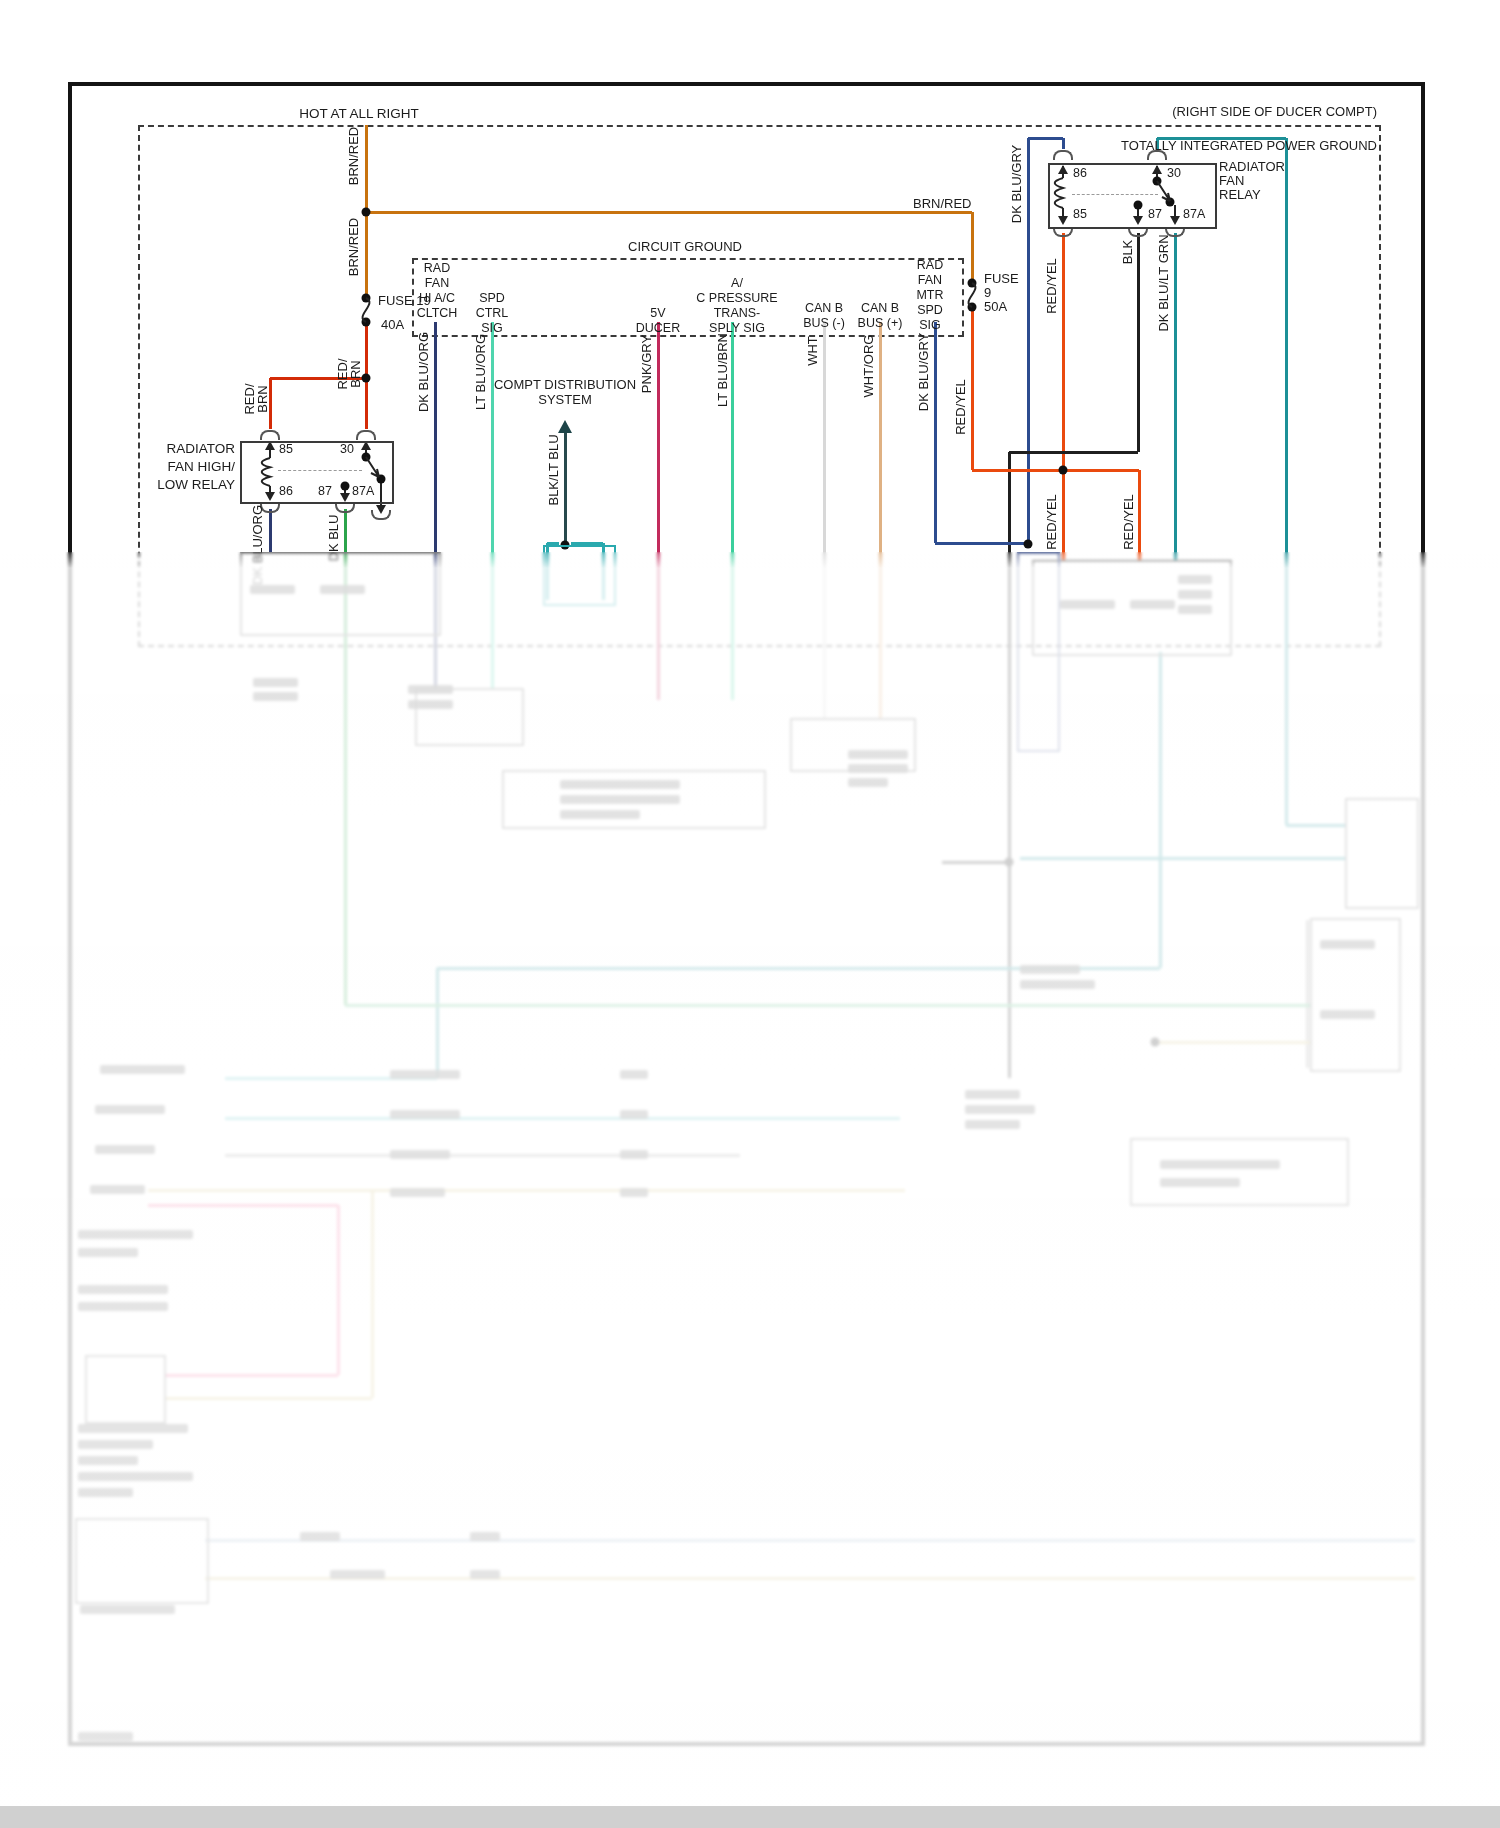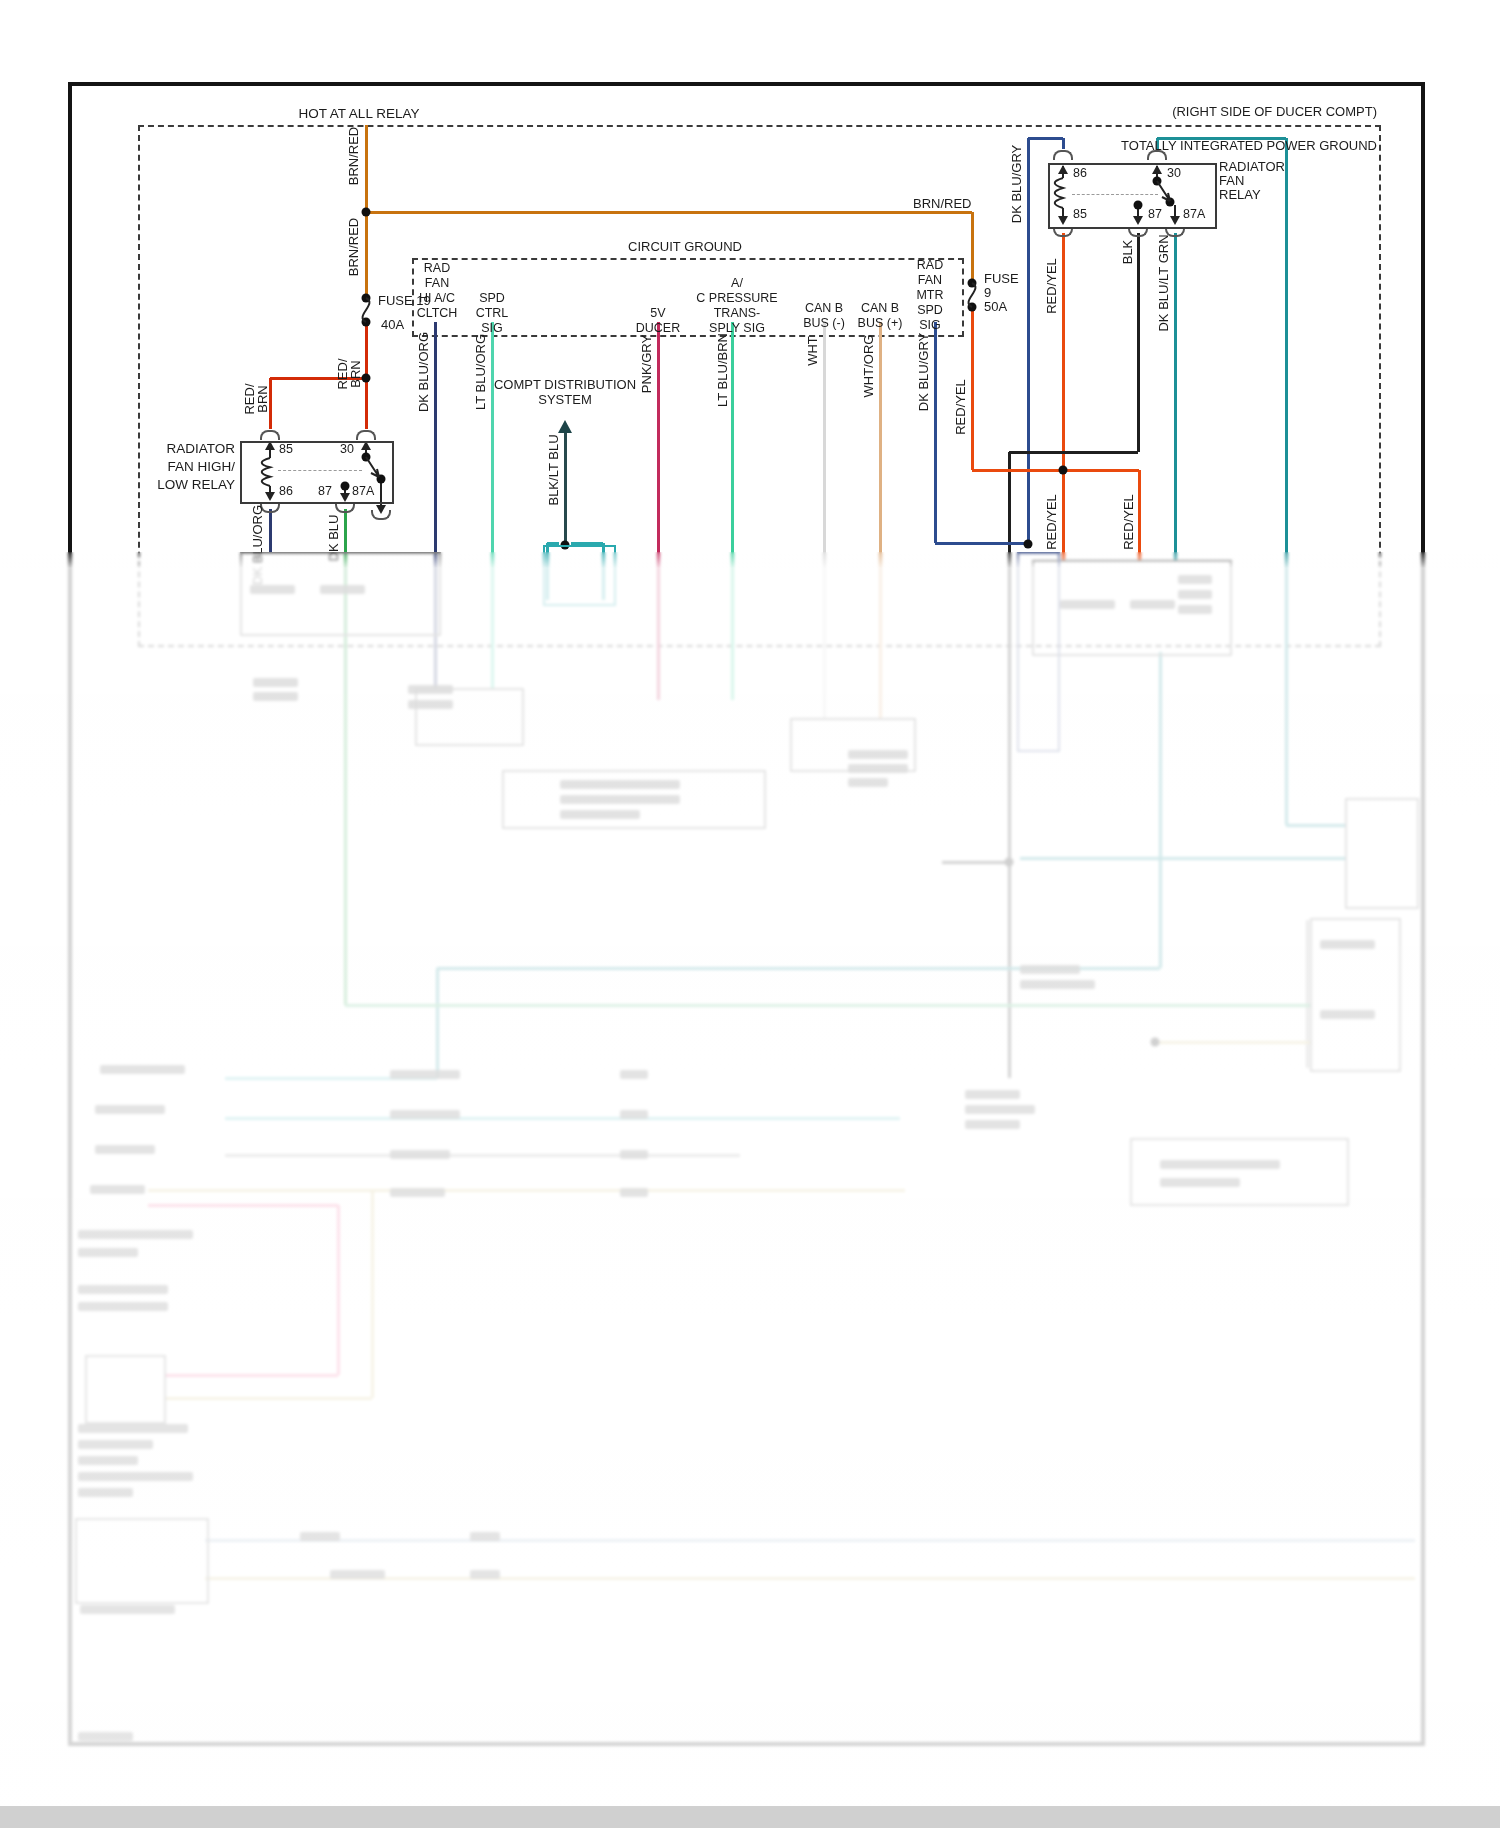--- a/index.html
+++ b/index.html
@@ -235,21 +235,21 @@
 
   <div class="relay-box" style="left:240px;top:441px;width:150px;height:59px;"></div>
   <div class="relay-box" style="left:1048px;top:163px;width:165px;height:62px;"></div>
   <div class="rdash" style="left:278px;top:470px;width:84px;"></div>
   <div class="rdash" style="left:1072px;top:194px;width:86px;"></div>
 
   <div class="lbl rt" style="right:123px;top:86px;line-height:17px;">
     <div>(RIGHT SIDE OF DUCER COMPT)</div>
     <div>TOTALLY INTEGRATED POWER GROUND</div>
   </div>
-  <div class="lbl" style="left:359px;top:106px;transform:translateX(-50%);font-size:13.5px;">HOT AT ALL RELAY</div>
+  <div class="lbl" style="left:359px;top:106px;transform:translateX(-50%);font-size:13.5px;">HOT AT ALL RIGHT</div>
 
   <div class="lbl" style="left:685px;top:239px;transform:translateX(-50%);">CIRCUIT GROUND</div>
   <div class="lbl" style="left:565px;top:377px;transform:translateX(-50%);text-align:center;">COMPT DISTRIBUTION
 SYSTEM</div>
   <div id="gnd-tri" style="left:565px;top:420px;"></div>
 
   <div class="lbl rt" style="right:1265px;top:440px;line-height:18px;font-size:13.5px;">RADIATOR
 FAN HIGH/
 LOW RELAY</div>
   <div class="lbl" style="left:1219px;top:160px;line-height:14px;">RADIATOR

